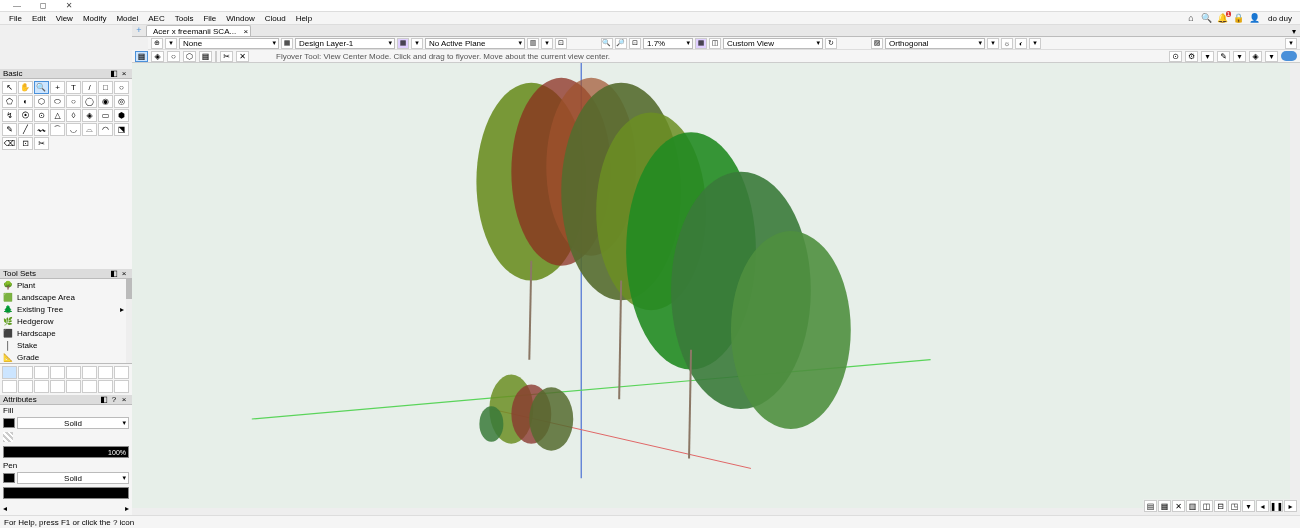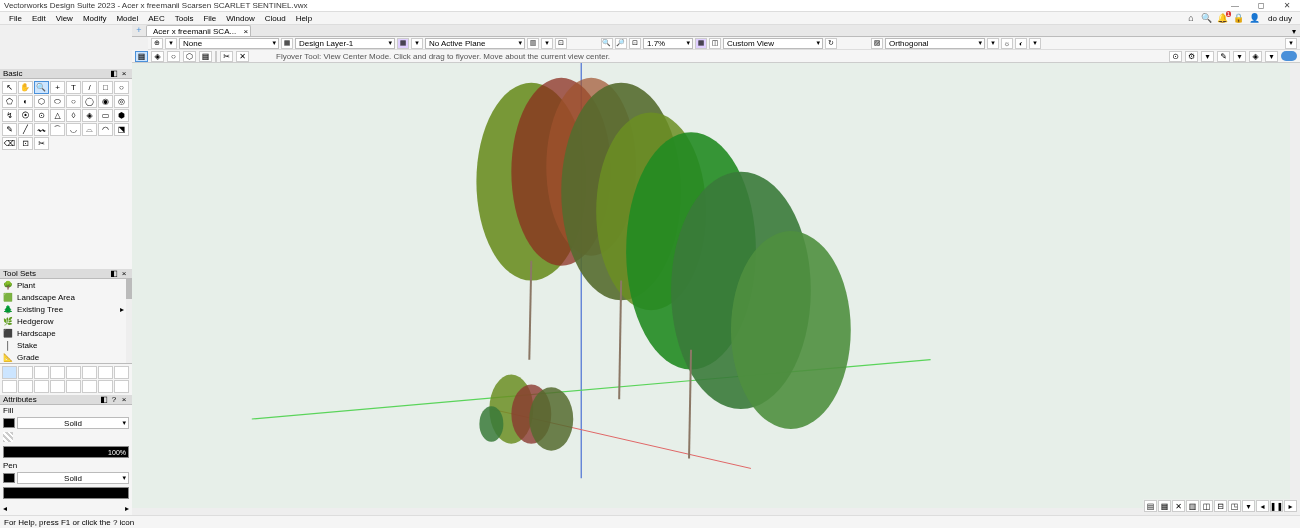--- a/index.html
+++ b/index.html
@@ -66,21 +66,20 @@
 
 .footer-icons { position: absolute; right: 2px; bottom: 16px; height: 13px; display: flex; gap: 1px; background: rgba(240,240,240,0.5); padding: 1px; }
 .fi { width: 13px; height: 12px; border: 1px solid #ccc; background: #fff; display: flex; align-items: center; justify-content: center; font-size: 8px; cursor: pointer; }
 
 .statusbar { position: absolute; left: 0; right: 0; bottom: 0; height: 13px; background: #f5f5f5; font-size: 8px; display: flex; align-items: center; padding: 0 4px; border-top: 1px solid #ddd; }
 </style>
 </head>
 <body>
 
 <div class="titlebar">
-  <span class="title-text">Vectorworks Design Suite 2023 - Acer x freemanii Scarsen SCARLET SENTINEL.vwx</span>
   <div class="win-btn">—</div>
   <div class="win-btn">◻</div>
   <div class="win-btn">✕</div>
 </div>
 
 <div class="menubar">
   <span class="menu-item">File</span>
   <span class="menu-item">Edit</span>
   <span class="menu-item">View</span>
   <span class="menu-item">Modify</span>

